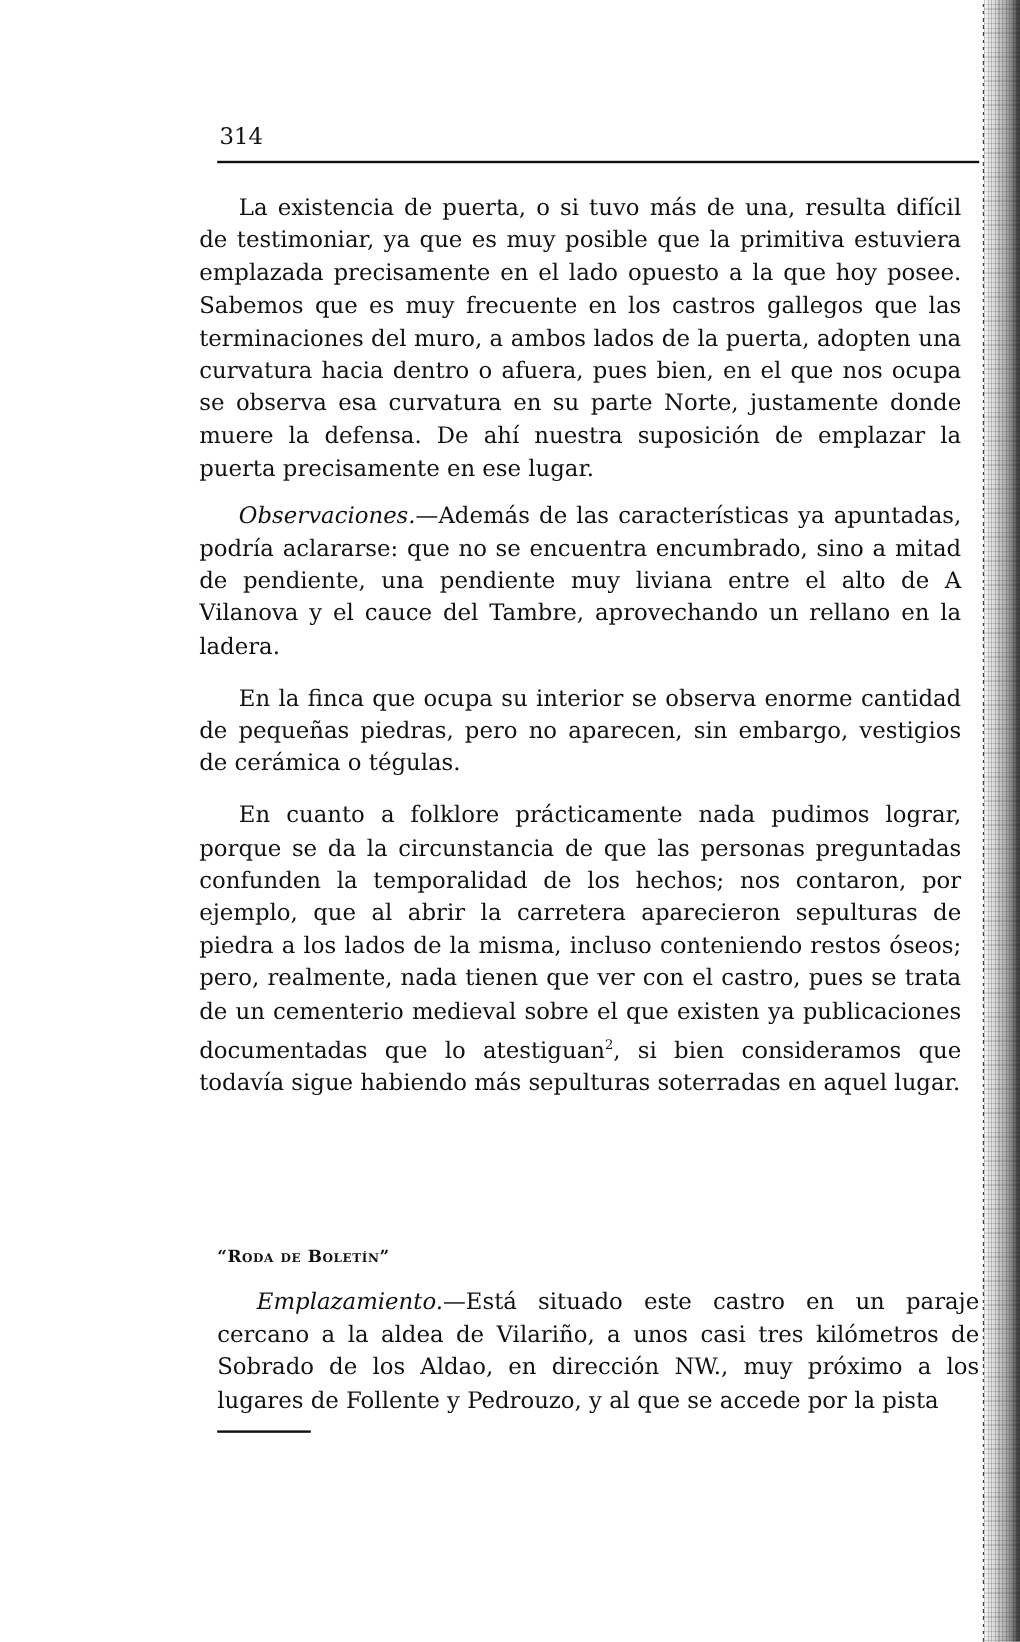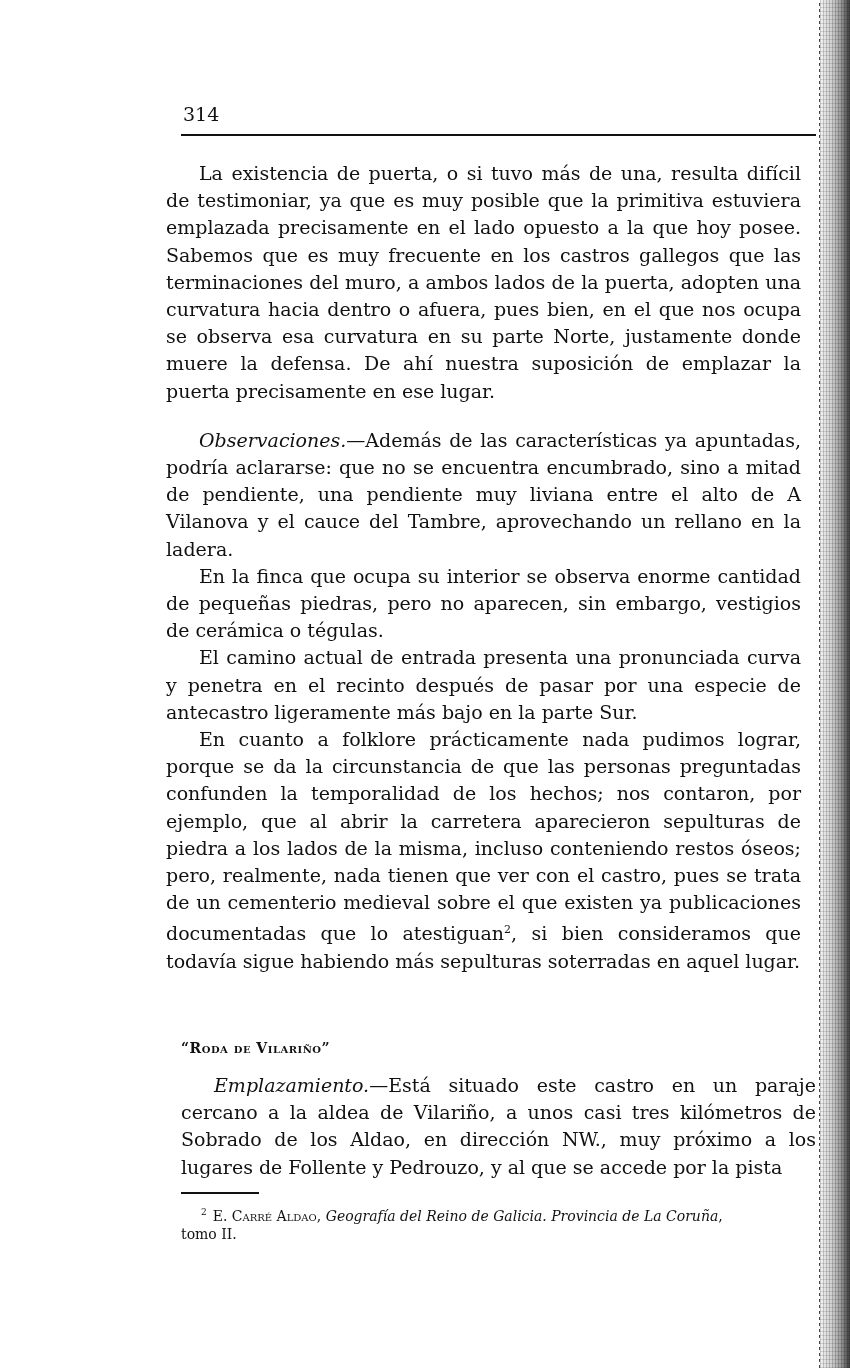--- a/index.html
+++ b/index.html
@@ -32,22 +32,22 @@
     font-variant: small-caps;
   }
   .header-rule {
     position: absolute; left: 181px; top: 134px; width: 635px; height: 2px; background: #111;
   }
   .body-text {
     position: absolute; left: 166px; top: 160px; width: 635px;
     font-size: 19px; line-height: 27.2px; text-align: justify;
   }
   .para { margin: 0; text-indent: 33px; }
-  .para + .para { margin-top: 0; }
-  .para.spaced { margin-top: 22px; }
+  .para + .para { margin-top: 16px; }
+  .para.spaced { margin-top: 12px; }
   .italic { font-style: italic; }
   .section-heading {
     position: absolute; left: 181px; top: 1040px; font-size: 14px; letter-spacing: 0.5px;
     font-variant: small-caps; font-weight: bold;
   }
   .body-text-2 {
     position: absolute; left: 181px; top: 1072px; width: 635px;
     font-size: 19px; line-height: 27.2px; text-align: justify;
   }
   .footnote-rule {
@@ -77,33 +77,26 @@
     <p class="para">
       <span>La existencia de puerta, o si tuvo más de una, resulta difícil de testimoniar, ya que es muy posible que la primitiva estuviera emplazada precisamente en el lado opuesto a la que hoy posee. Sabemos que es muy frecuente en los castros gallegos que las terminaciones del muro, a ambos lados de la puerta, adopten una curvatura hacia dentro o afuera, pues bien, en el que nos ocupa se observa esa curvatura en su parte Norte, justamente donde muere la defensa. De ahí nuestra suposición de emplazar la puerta precisamente en ese lugar.</span>
     </p>
     <p class="para spaced">
       <span class="italic">Observaciones.</span><span>—Además de las características ya apuntadas, podría aclararse: que no se encuentra encumbrado, sino a mitad de pendiente, una pendiente muy liviana entre el alto de A Vilanova y el cauce del Tambre, aprovechando un rellano en la ladera.</span>
     </p>
     <p class="para">
       <span>En la finca que ocupa su interior se observa enorme cantidad de pequeñas piedras, pero no aparecen, sin embargo, vestigios de cerámica o tégulas.</span>
     </p>
     <p class="para">
-      <span>El camino actual de entrada presenta una pronunciada curva y penetra en el recinto después de pasar por una especie de antecastro ligeramente más bajo en la parte Sur.</span>
-    </p>
-    <p class="para">
       <span>En cuanto a folklore prácticamente nada pudimos lograr, porque se da la circunstancia de que las personas preguntadas confunden la temporalidad de los hechos; nos contaron, por ejemplo, que al abrir la carretera aparecieron sepulturas de piedra a los lados de la misma, incluso conteniendo restos óseos; pero, realmente, nada tienen que ver con el castro, pues se trata de un cementerio medieval sobre el que existen ya publicaciones documentadas que lo atestiguan</span><sup class="ref">2</sup><span>, si bien consideramos que todavía sigue habiendo más sepulturas soterradas en aquel lugar.</span>
     </p>
   </div>
 
-  <div class="section-heading">“Roda de Vilariño”</div>
+  <div class="section-heading">“Roda de Boletín”</div>
 
   <div class="body-text-2">
     <p class="para">
       <span class="italic">Emplazamiento.</span><span>—Está situado este castro en un paraje cercano a la aldea de Vilariño, a unos casi tres kilómetros de Sobrado de los Aldao, en dirección NW., muy próximo a los lugares de Follente y Pedrouzo, y al que se accede por la pista</span>
     </p>
   </div>
 
   <div class="footnote-rule"></div>
-  <div class="footnote">
-    <span class="num">2</span><span class="sc">E. Carré Aldao</span>, <span class="italic">Geografía del Reino de Galicia. Provincia de La Coruña</span>,<br>
-    <span>tomo II.</span>
-  </div>
 </div>
 
 </body></html>

